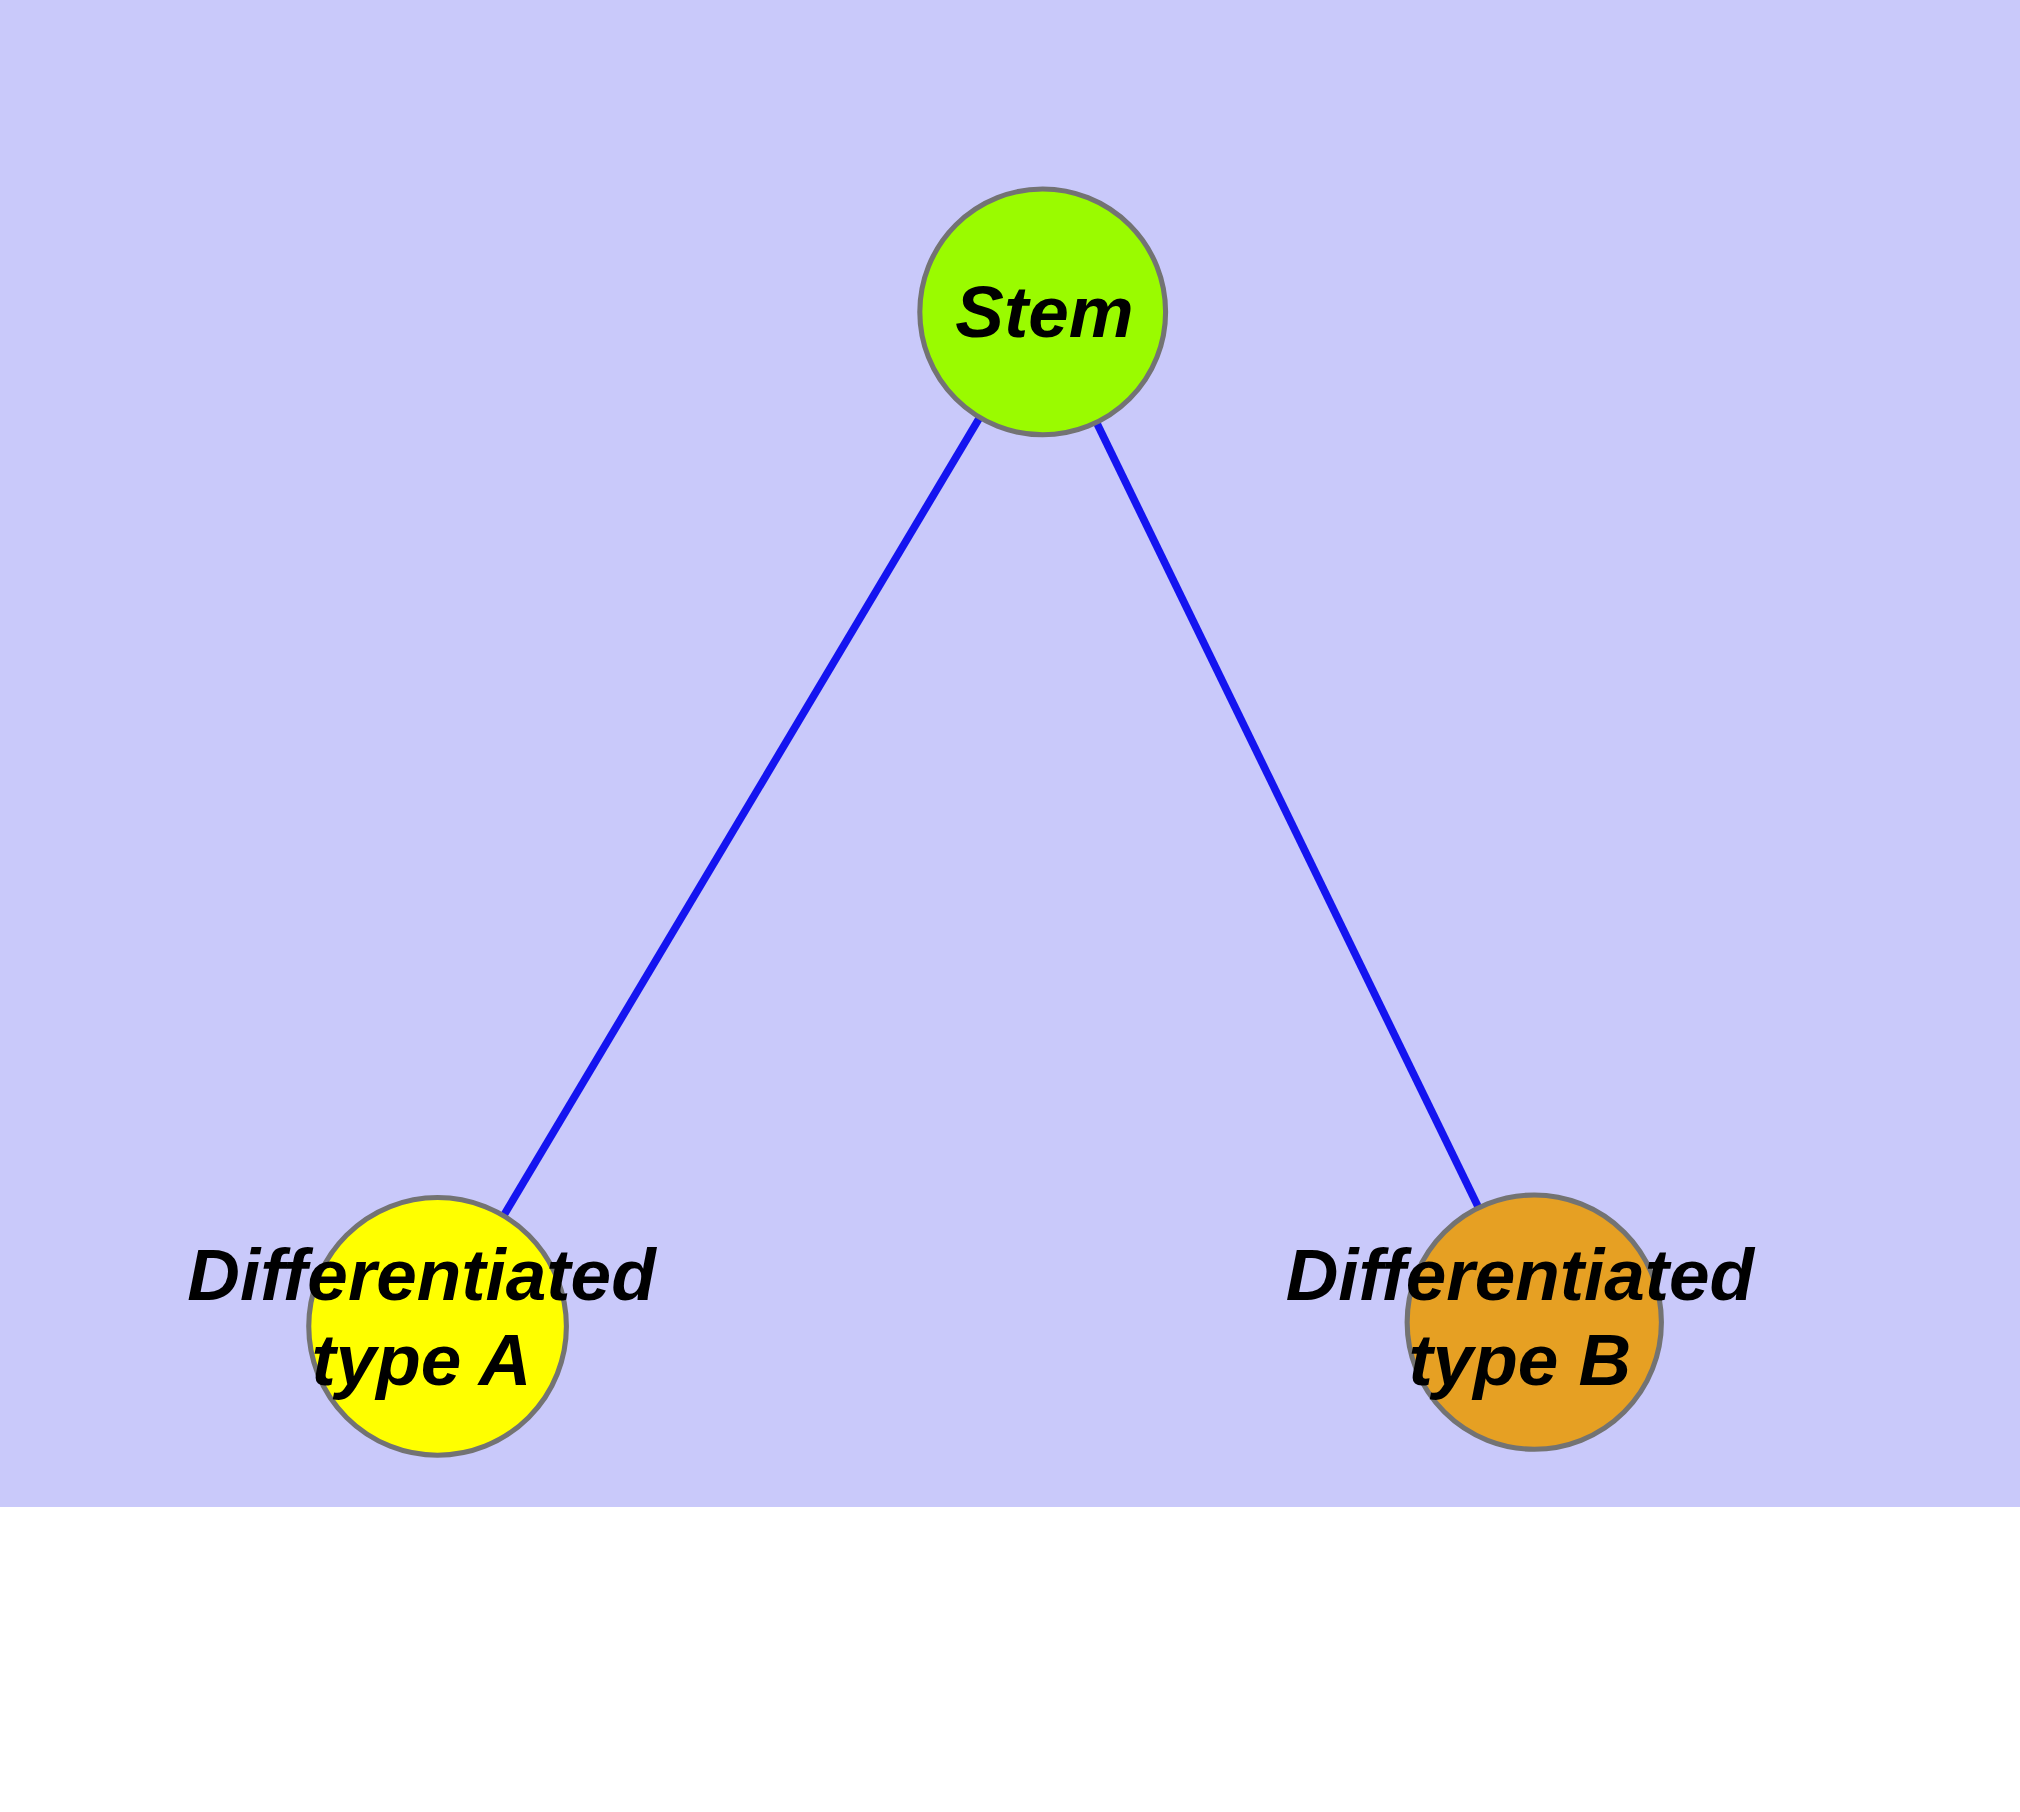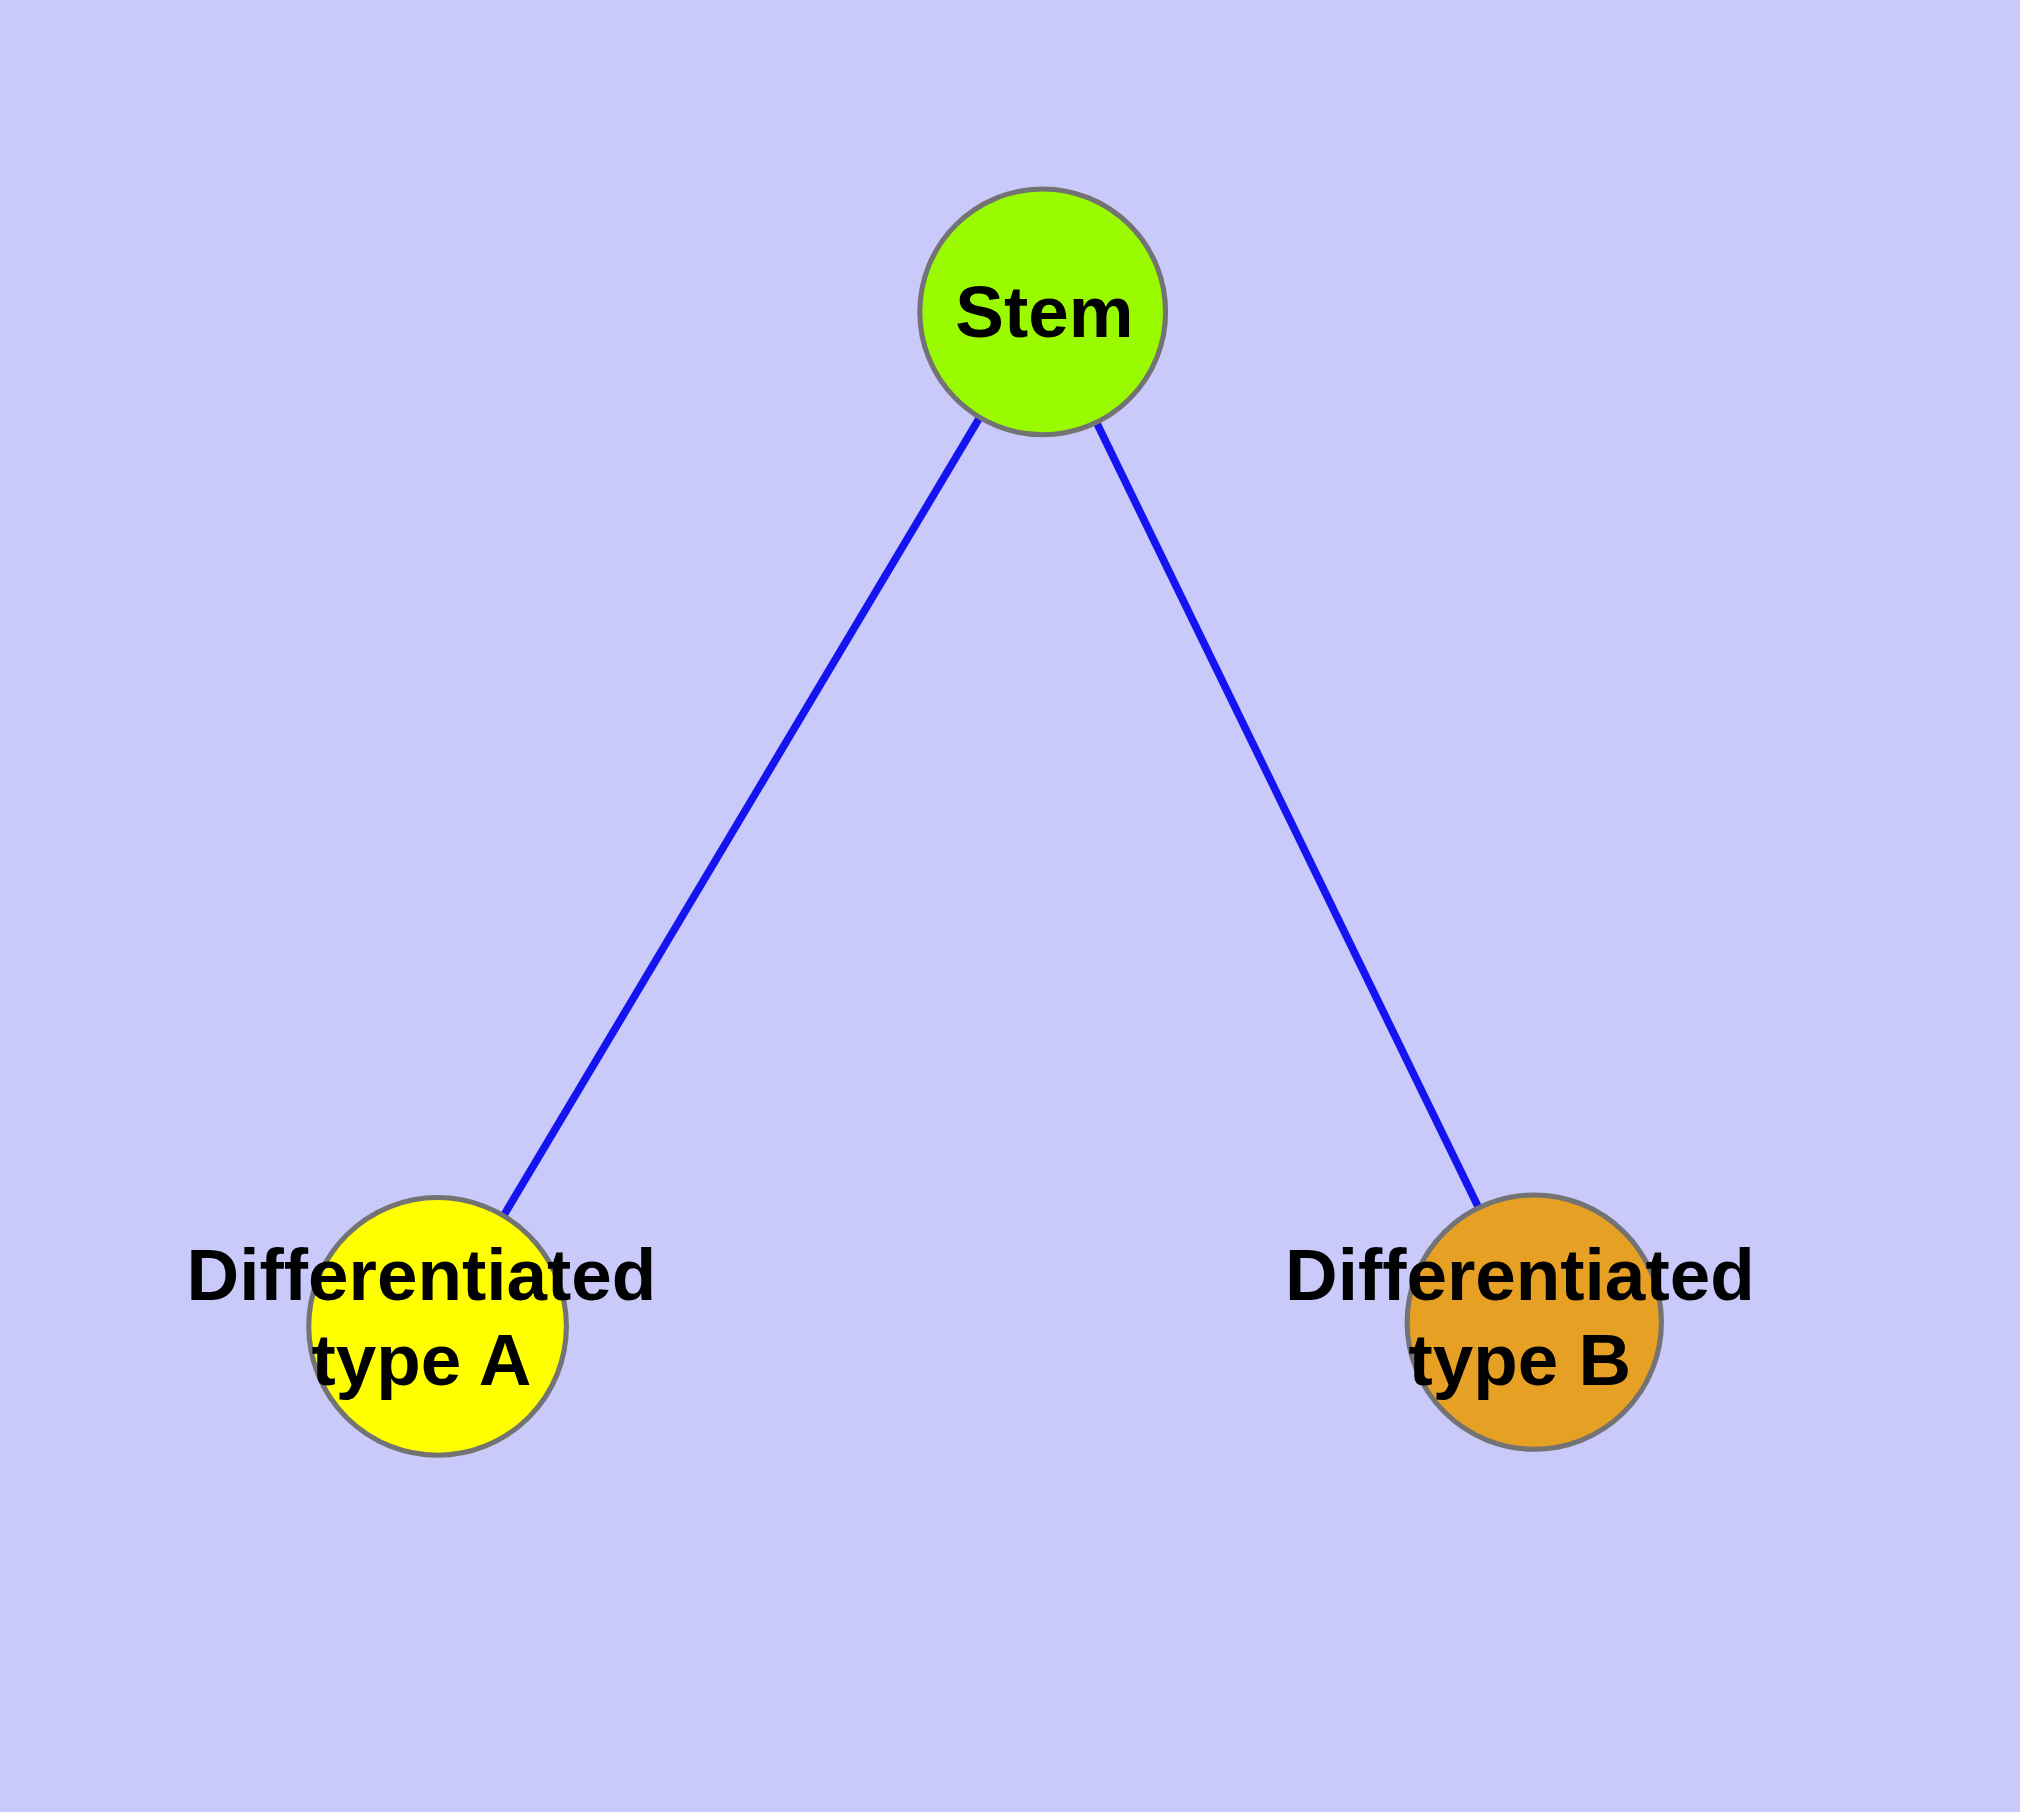--- a/index.html
+++ b/index.html
@@ -3,23 +3,24 @@
 <meta charset="utf-8">
 <style>
   html, body {
     margin: 0;
     padding: 0;
     background: #ffffff;
   }
   #canvas {
     position: relative;
     width: 2021px;
-    height: 1812px;
+    height: 1507px;
     overflow: hidden;
     font-family: "Liberation Sans", sans-serif;
+    font-style: italic;
   }
   #bg-rect {
     position: absolute;
     left: 0;
     top: 0;
     width: 2021px;
     height: 1812px;
     background: #C9C9FA;
   }
   #graph-svg {

